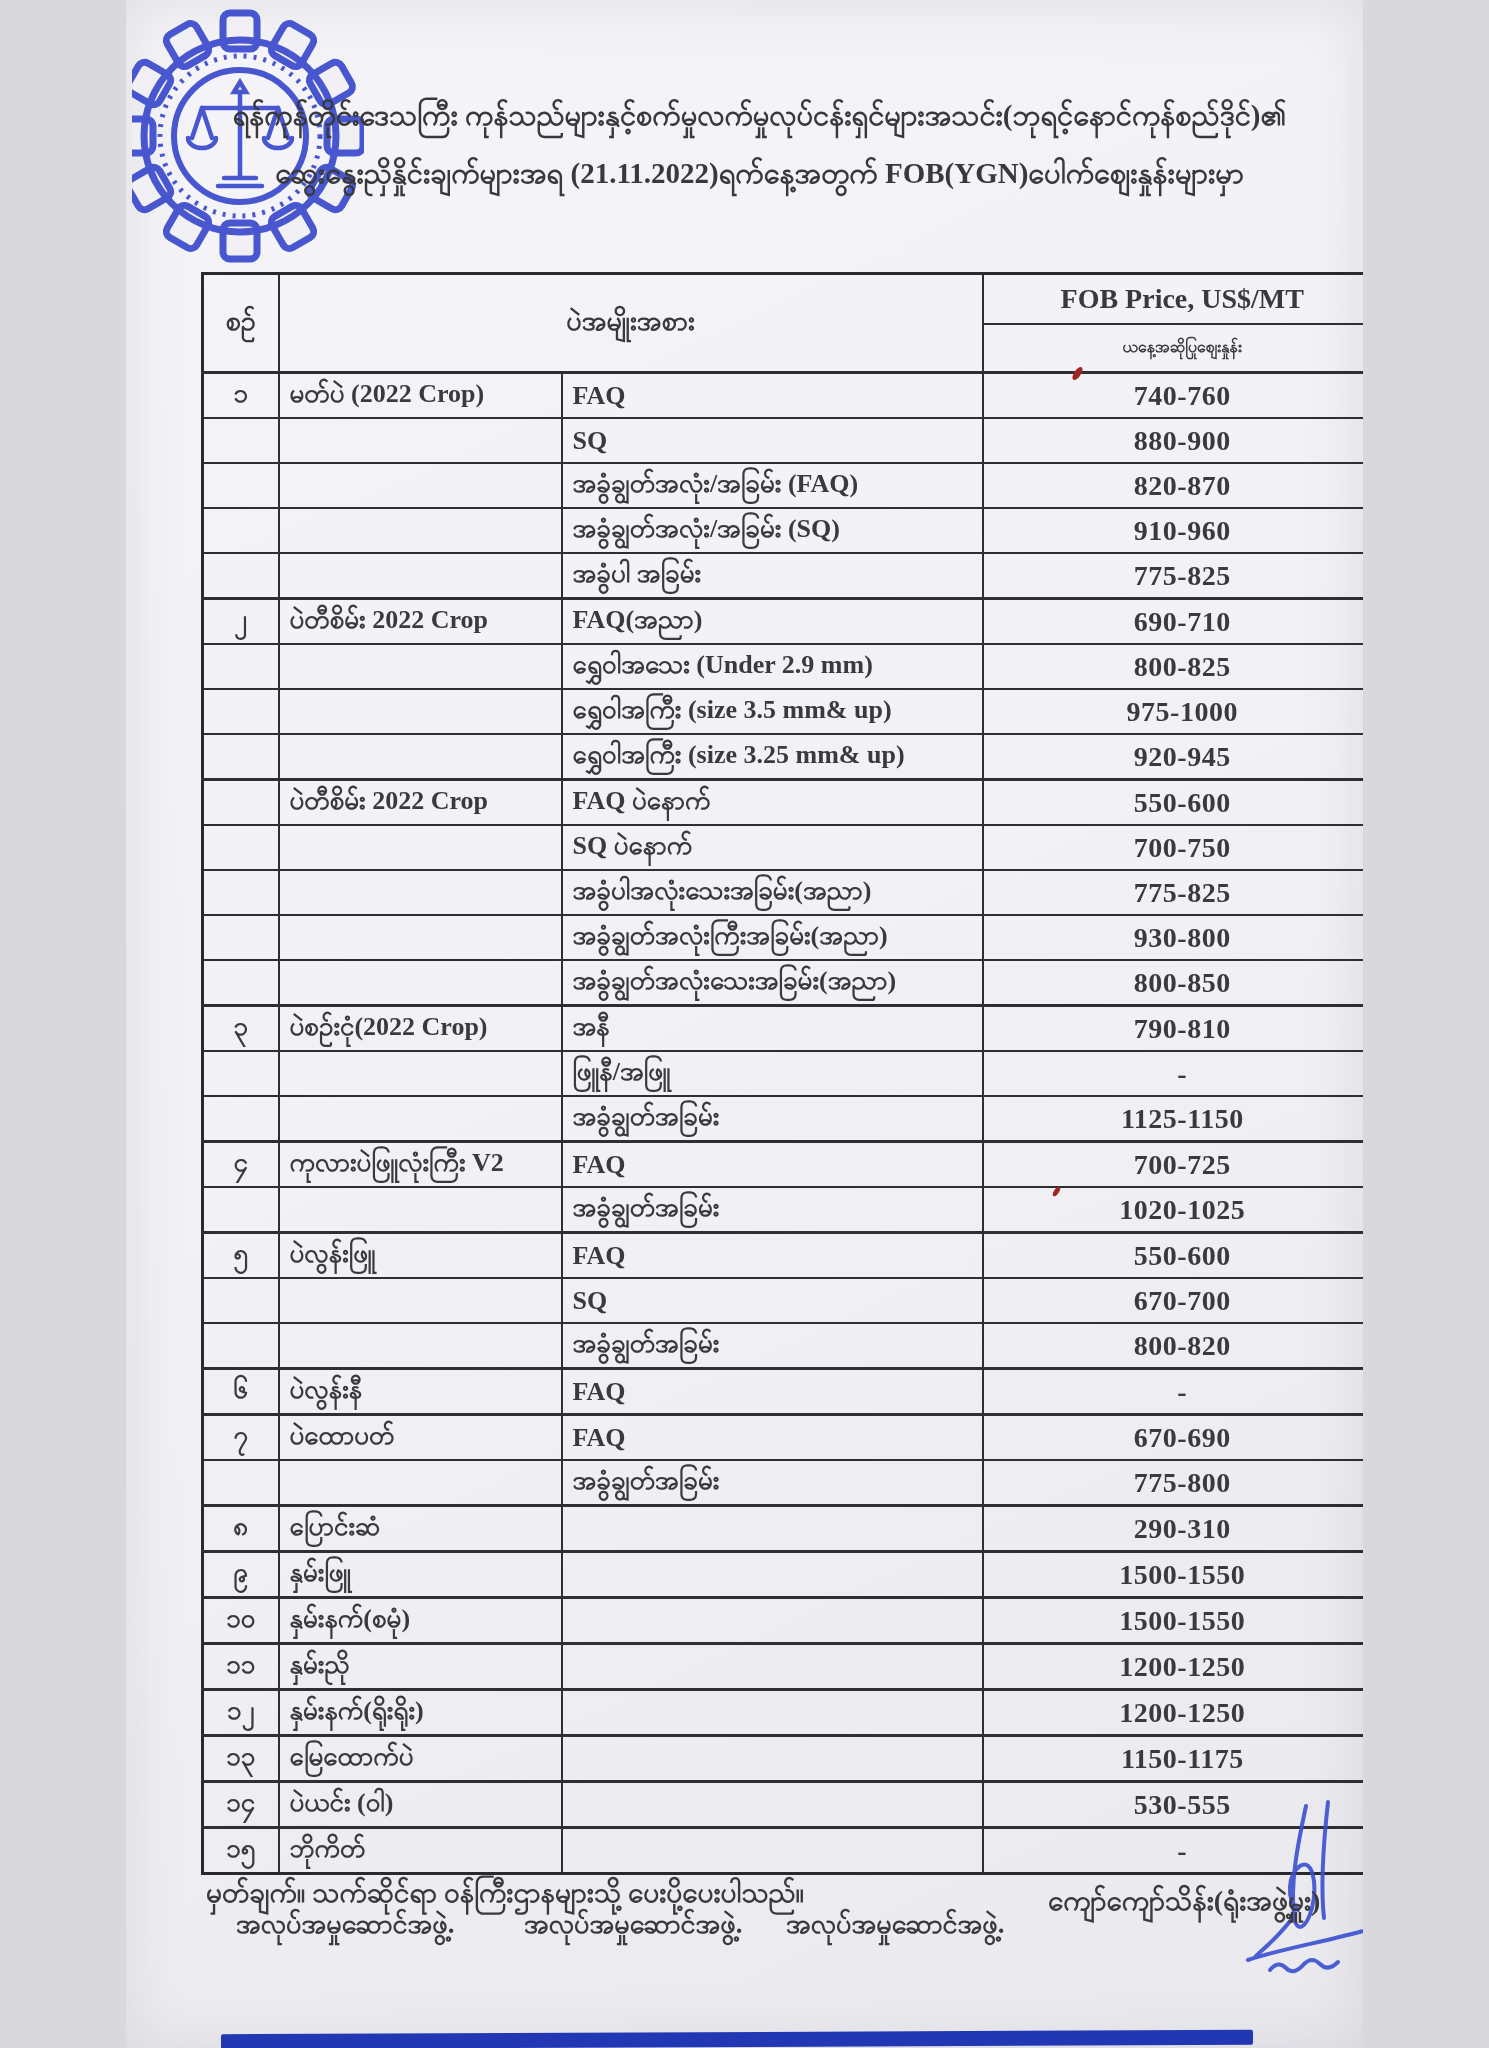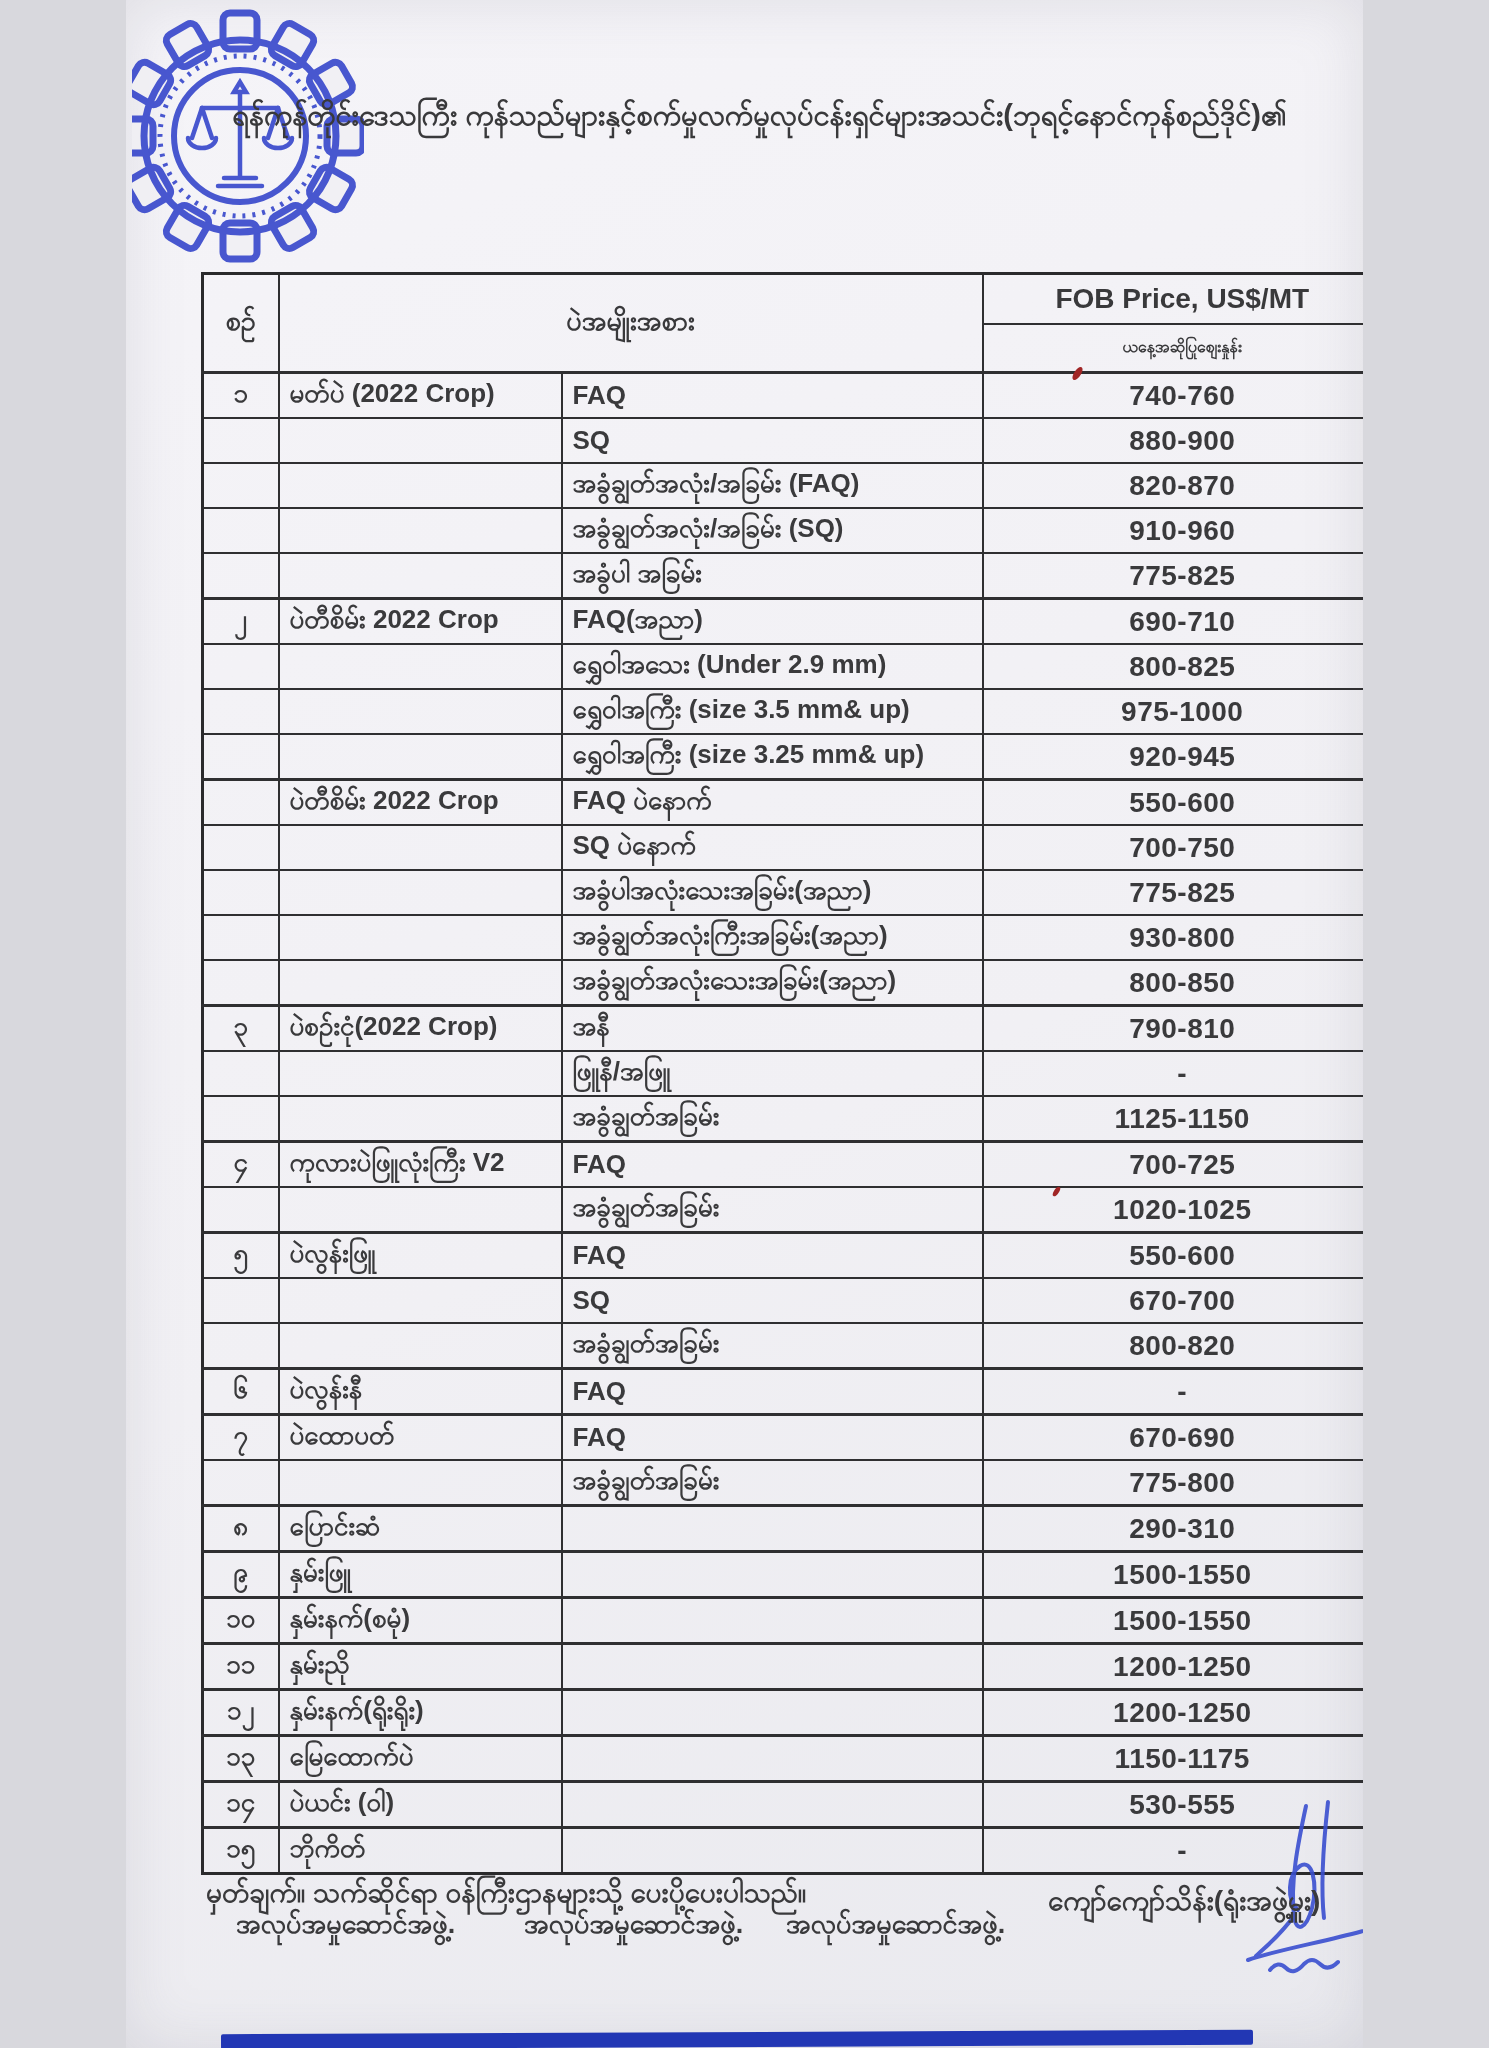--- a/index.html
+++ b/index.html
@@ -1,19 +1,19 @@
 <!DOCTYPE html>
 <html><head>
 <meta charset="utf-8">
 <style>
   html,body { margin:0; padding:0; background:#d8d8dd; }
   .page {
     position:relative; width:1237px; height:2048px; margin:0 auto;
     background:linear-gradient(155deg,#f5f4f8 0%,#f1f0f4 55%,#e9e9ee 100%);
-    font-family:Liberation Sans, sans-serif; color:#3a3a3c; overflow:hidden;
+    font-family:Liberation Serif, serif; color:#3a3a3c; overflow:hidden;
     box-shadow:inset 0 0 60px rgba(120,120,140,.18);
   }
   
   .stamp { position:absolute; left:6px; top:2px; width:232px; height:266px; opacity:.85; }
   .title-block { position:absolute; top:86px; left:70px; right:40px; }
   .title-line { text-align:center; font-size:29px; font-weight:700; line-height:58px; color:#39393b; }
   
   table.price-table { position:absolute; top:272px; left:75px; width:1180px;
     border-collapse:collapse; table-layout:fixed; }
   table.price-table th, table.price-table td {
@@ -104,20 +104,21 @@
         <line x1="38" y1="-28" x2="28" y2="2"></line>
         <path d="M 24 2 A 14 10 0 0 0 52 2"></path>
         <line x1="-16" y1="42" x2="16" y2="42"></line>
         <line x1="-22" y1="50" x2="22" y2="50"></line>
       </g>
     </g>
   </svg>
 
   <div class="title-block">
     <div class="title-line">ရန်ကုန်တိုင်းဒေသကြီး ကုန်သည်များနှင့်စက်မှုလက်မှုလုပ်ငန်းရှင်များအသင်း(ဘုရင့်နောင်ကုန်စည်ဒိုင်)၏</div>
+    <div class="title-line">ဆွေးနွေးညှိနှိုင်းချက်များအရ (21.11.2022)ရက်နေ့အတွက် FOB(YGN)ပေါက်ဈေးနှုန်းများမှာ</div>
   </div>
 
   <table class="price-table">
     <colgroup>
       <col style="width:76px">
         <col style="width:283px">
         <col style="width:421px">
         <col style="width:400px">
     </colgroup>
     <thead>

